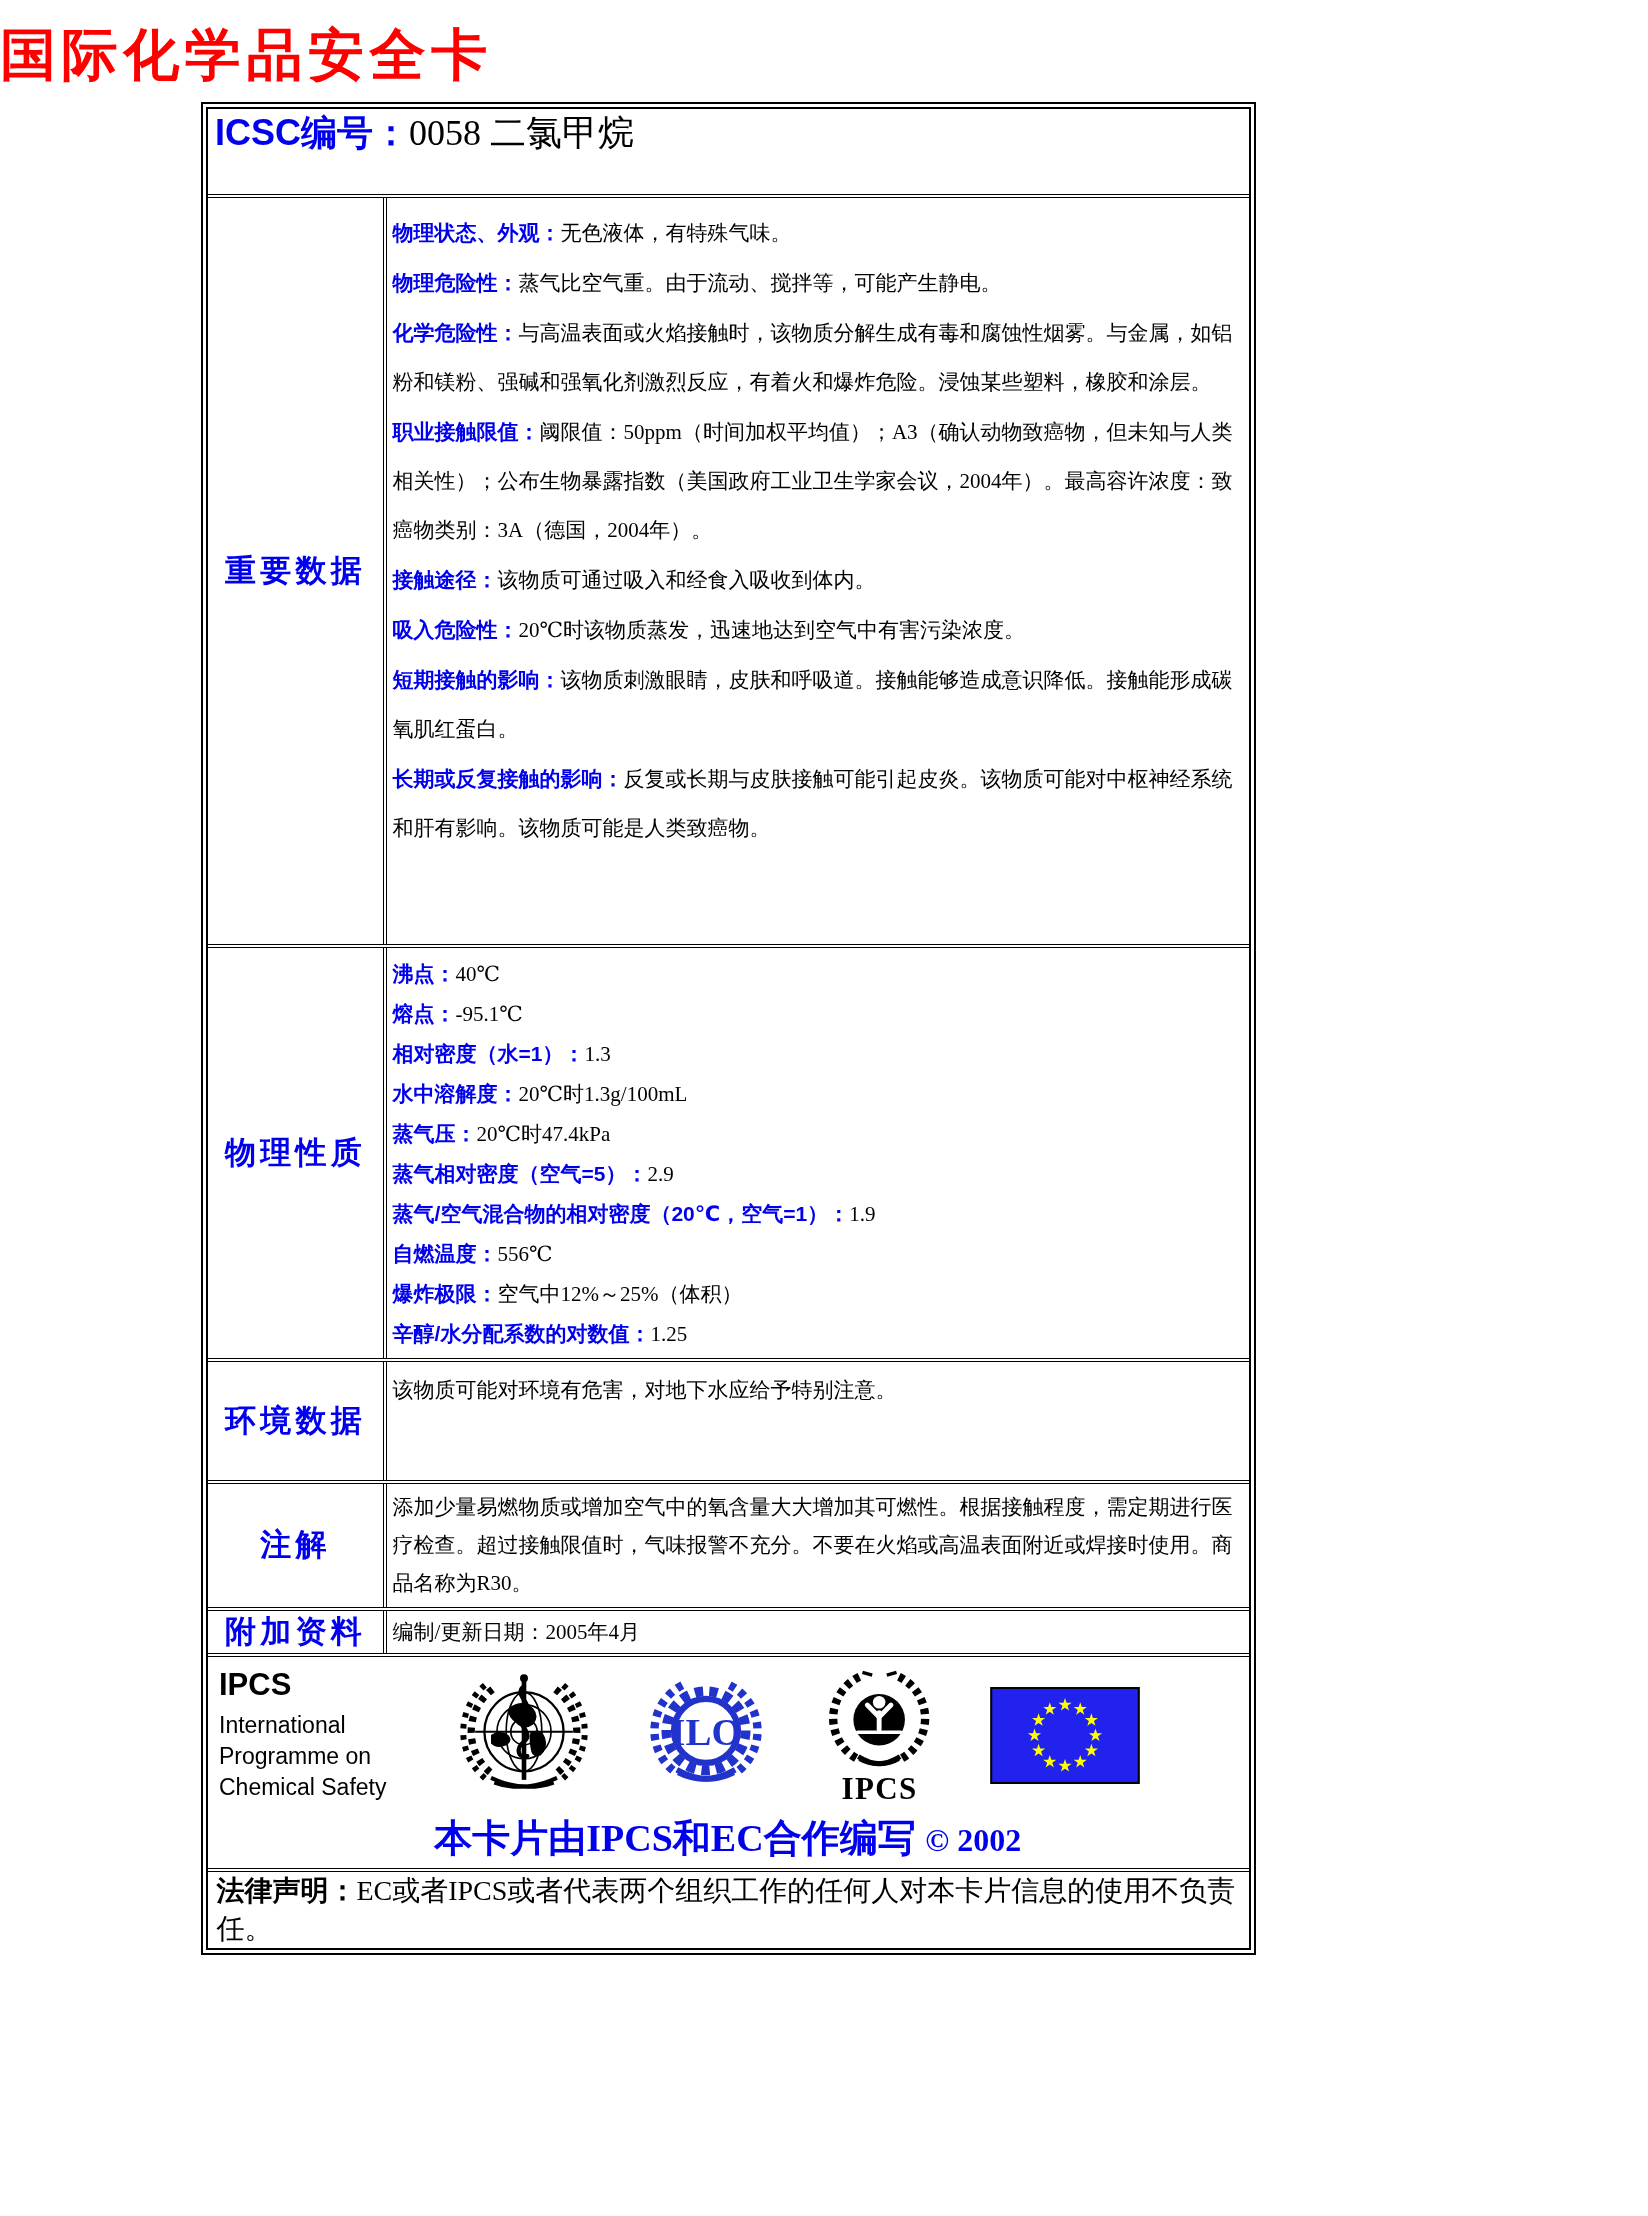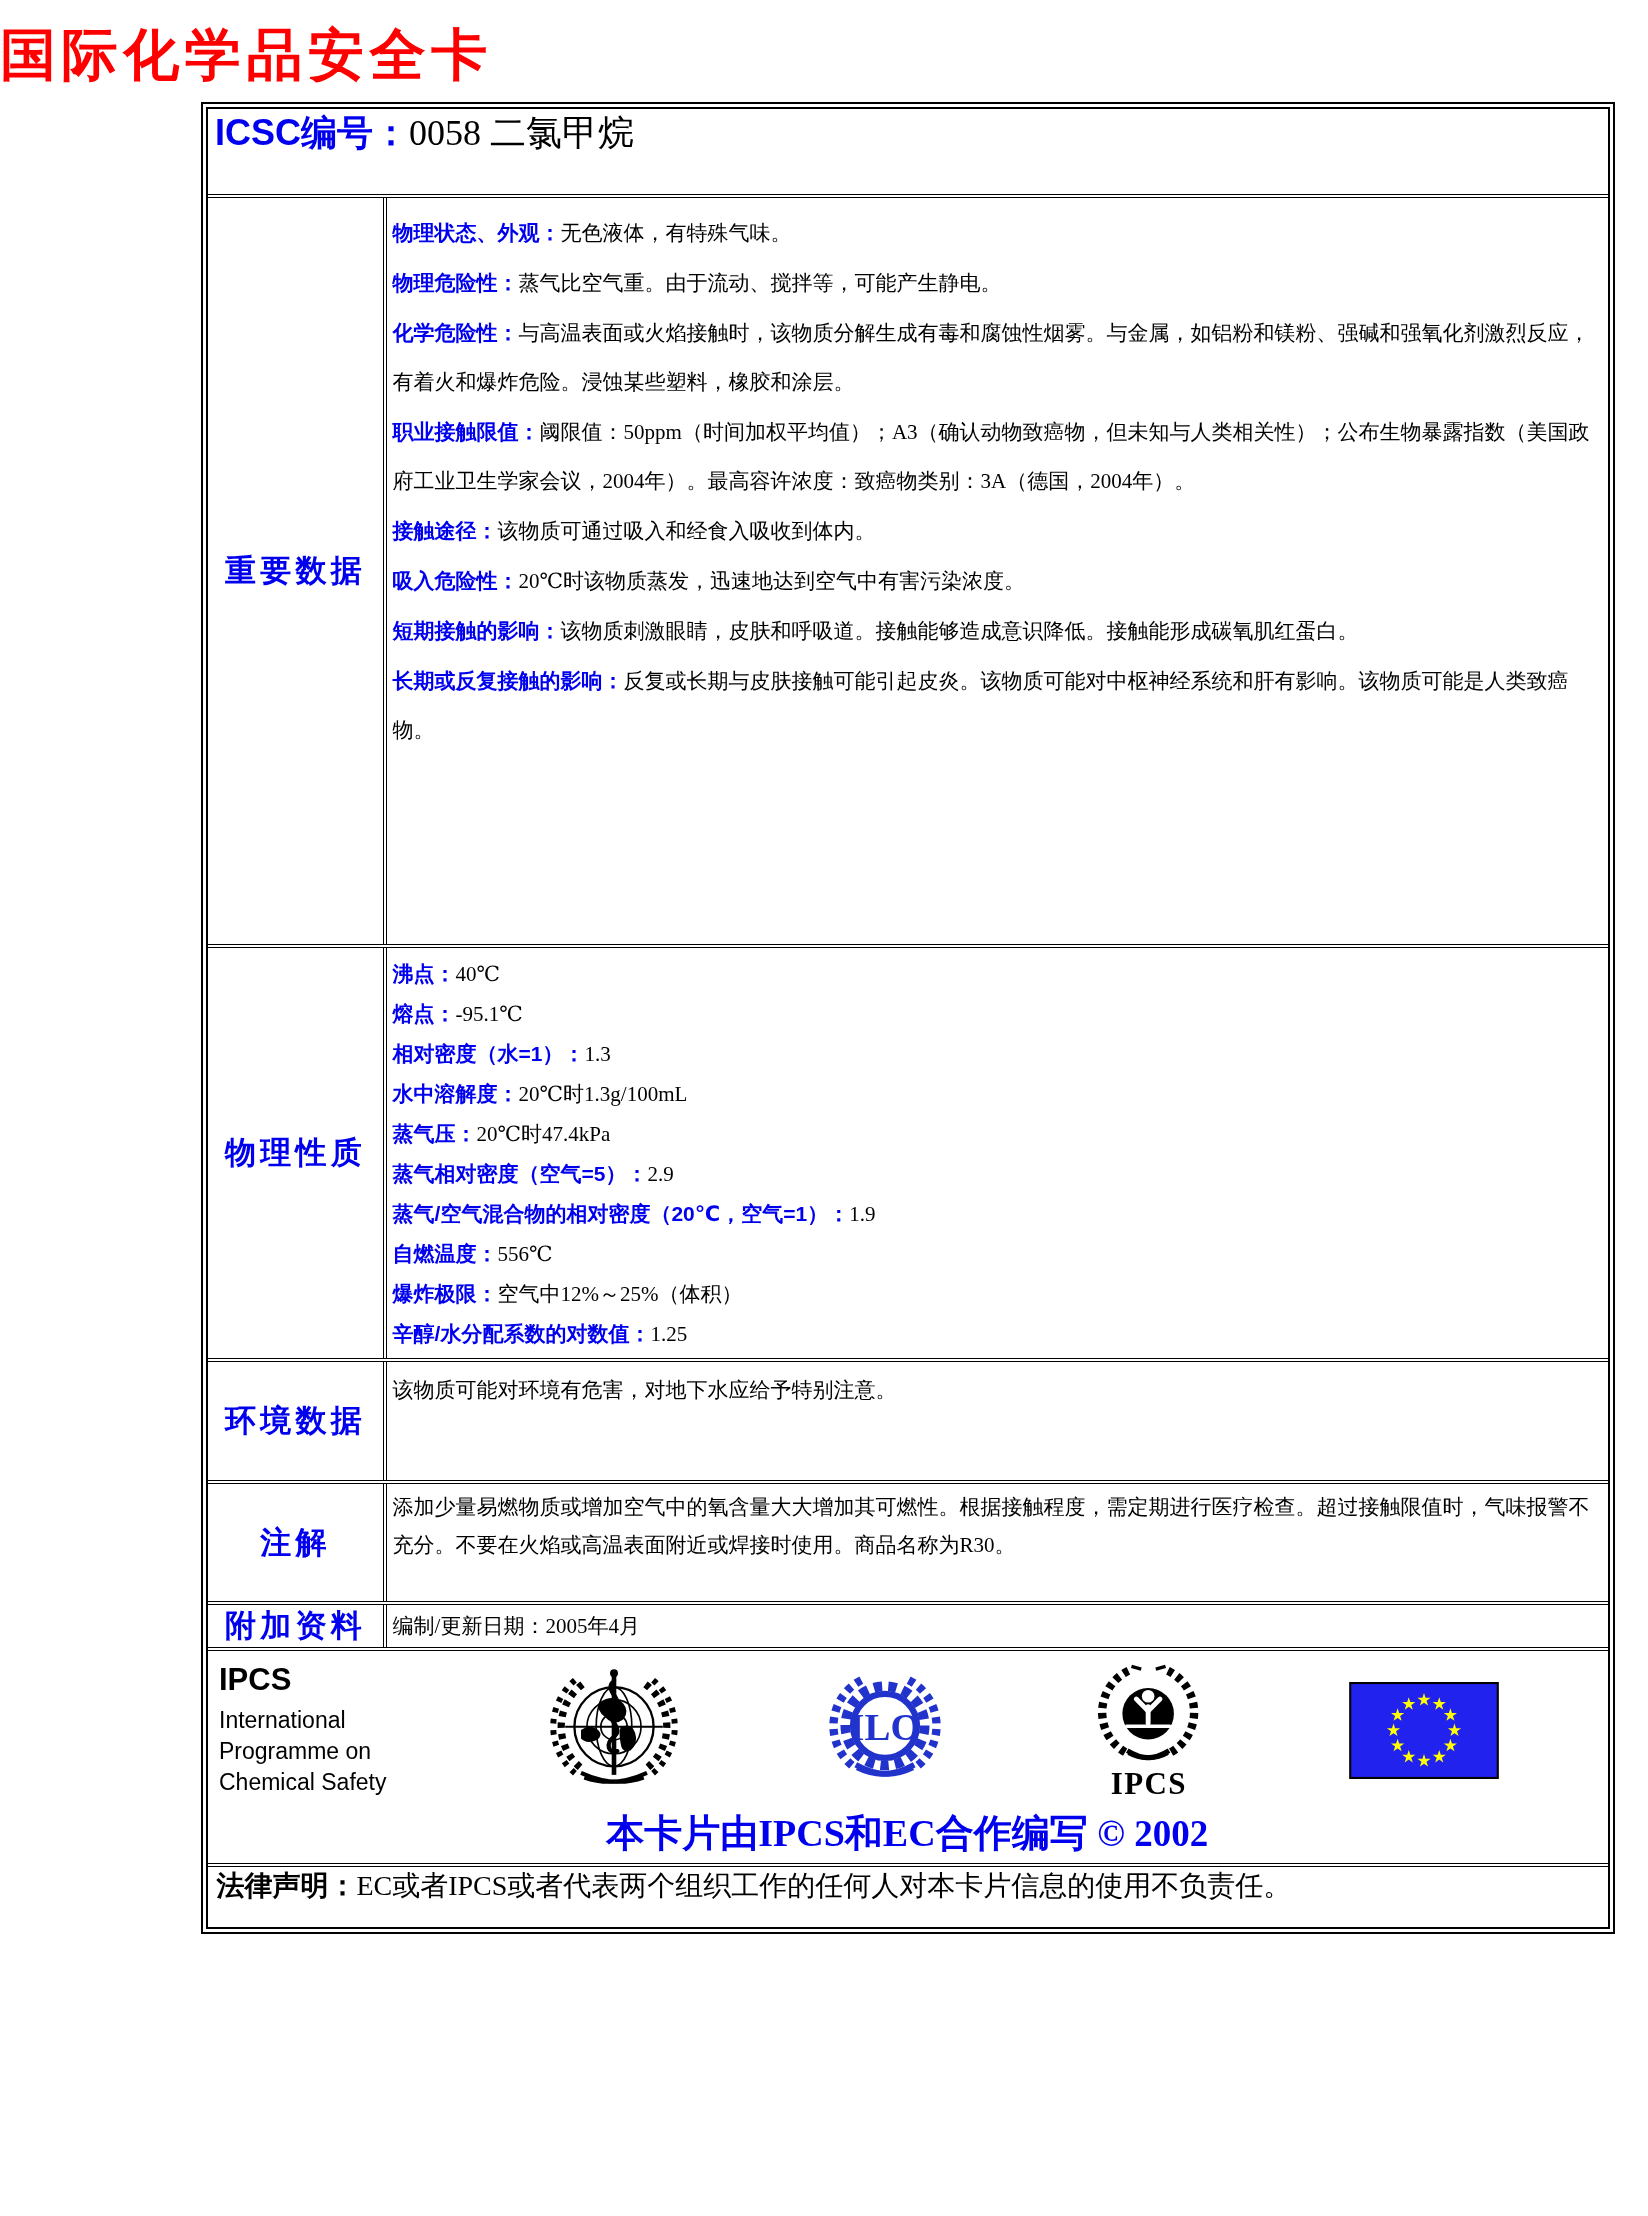--- a/index.html
+++ b/index.html
@@ -14,21 +14,21 @@
     text-align: left;
     color: #ff0000;
     font-size: 56px;
     font-weight: bold;
     letter-spacing: 5.6px;
     font-family: "DejaVu Serif", "Liberation Serif", serif;
   }
   .card {
     margin-left: 201px;
     margin-top: 8.4px;
-    width: 1414px;
+    width: 1055px;
     border: 7.7px double #000;
     background: #fff;
   }
   .trow { border-top: 4.9px double #000; display: grid; grid-template-columns: 179px 1fr; }
   .trow.first { border-top: none; }
   .trow.span1 { display: block; }
   .header-row {
     display: flex; justify-content: space-between; align-items: center;
     min-height: 85px; padding: 0 4.2px 0 7px;
     font-size: 36px;
@@ -64,21 +64,21 @@
   .unep-block { text-align: center; }
   .unep-label {
     font-family: "Liberation Serif", "DejaVu Serif", serif;
     font-weight: bold; font-size: 31px; letter-spacing: 1.4px; margin-top: -4.2px;
   }
   .caption-line {
     text-align: center; margin-top: 5.6px;
     color: #0000ee; font-weight: bold; font-size: 38px;
     font-family: "Liberation Serif", "DejaVu Serif", serif;
   }
-  .caption-copyright { font-size: 37px; margin-left: 9.7px; }
+  .caption-copyright { font-size: 32px; margin-left: 9.7px; }
   .legal-row { min-height: 64px; display: flex; align-items: center; padding: 0 8.4px; font-size: 28px; }
   .legal-label {
     font-weight: bold;
     font-family: "Liberation Sans", "DejaVu Sans", sans-serif;
     margin-top: 32px;
   }
   svg text { font-family: "Liberation Serif", "DejaVu Serif", serif; }
 </style>
 </head>
 <body>

